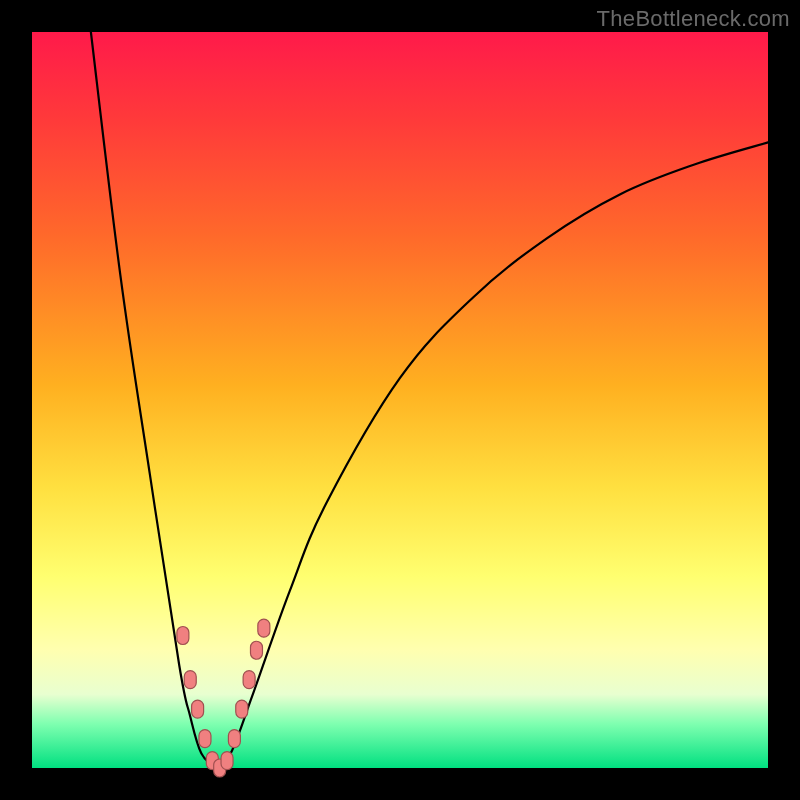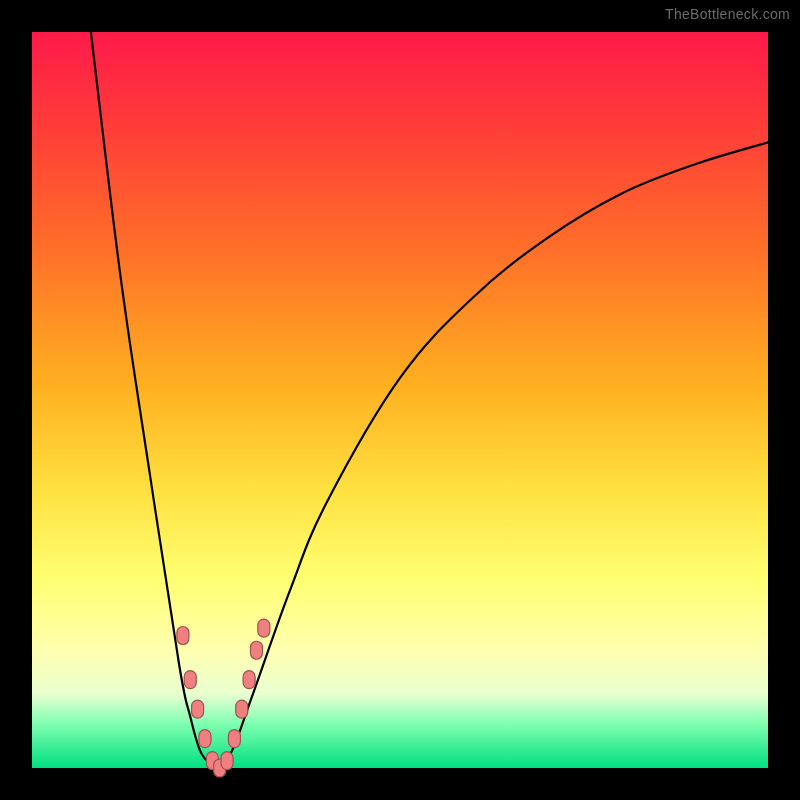--- a/index.html
+++ b/index.html
@@ -27,21 +27,21 @@
       #ffffb0 84%,
       #e8ffd0 90%,
       #7fffb0 94%,
       #00e080 100%);
   }
   .watermark {
     position: absolute;
     top: 6px;
     right: 10px;
     color: #6a6a6a;
-    font-size: 14px;
+    font-size: 22px;
     font-weight: 500;
     letter-spacing: 0.3px;
   }
   svg.plot {
     position: absolute;
     left: 0;
     top: 0;
     width: 736px;
     height: 736px;
     overflow: visible;

